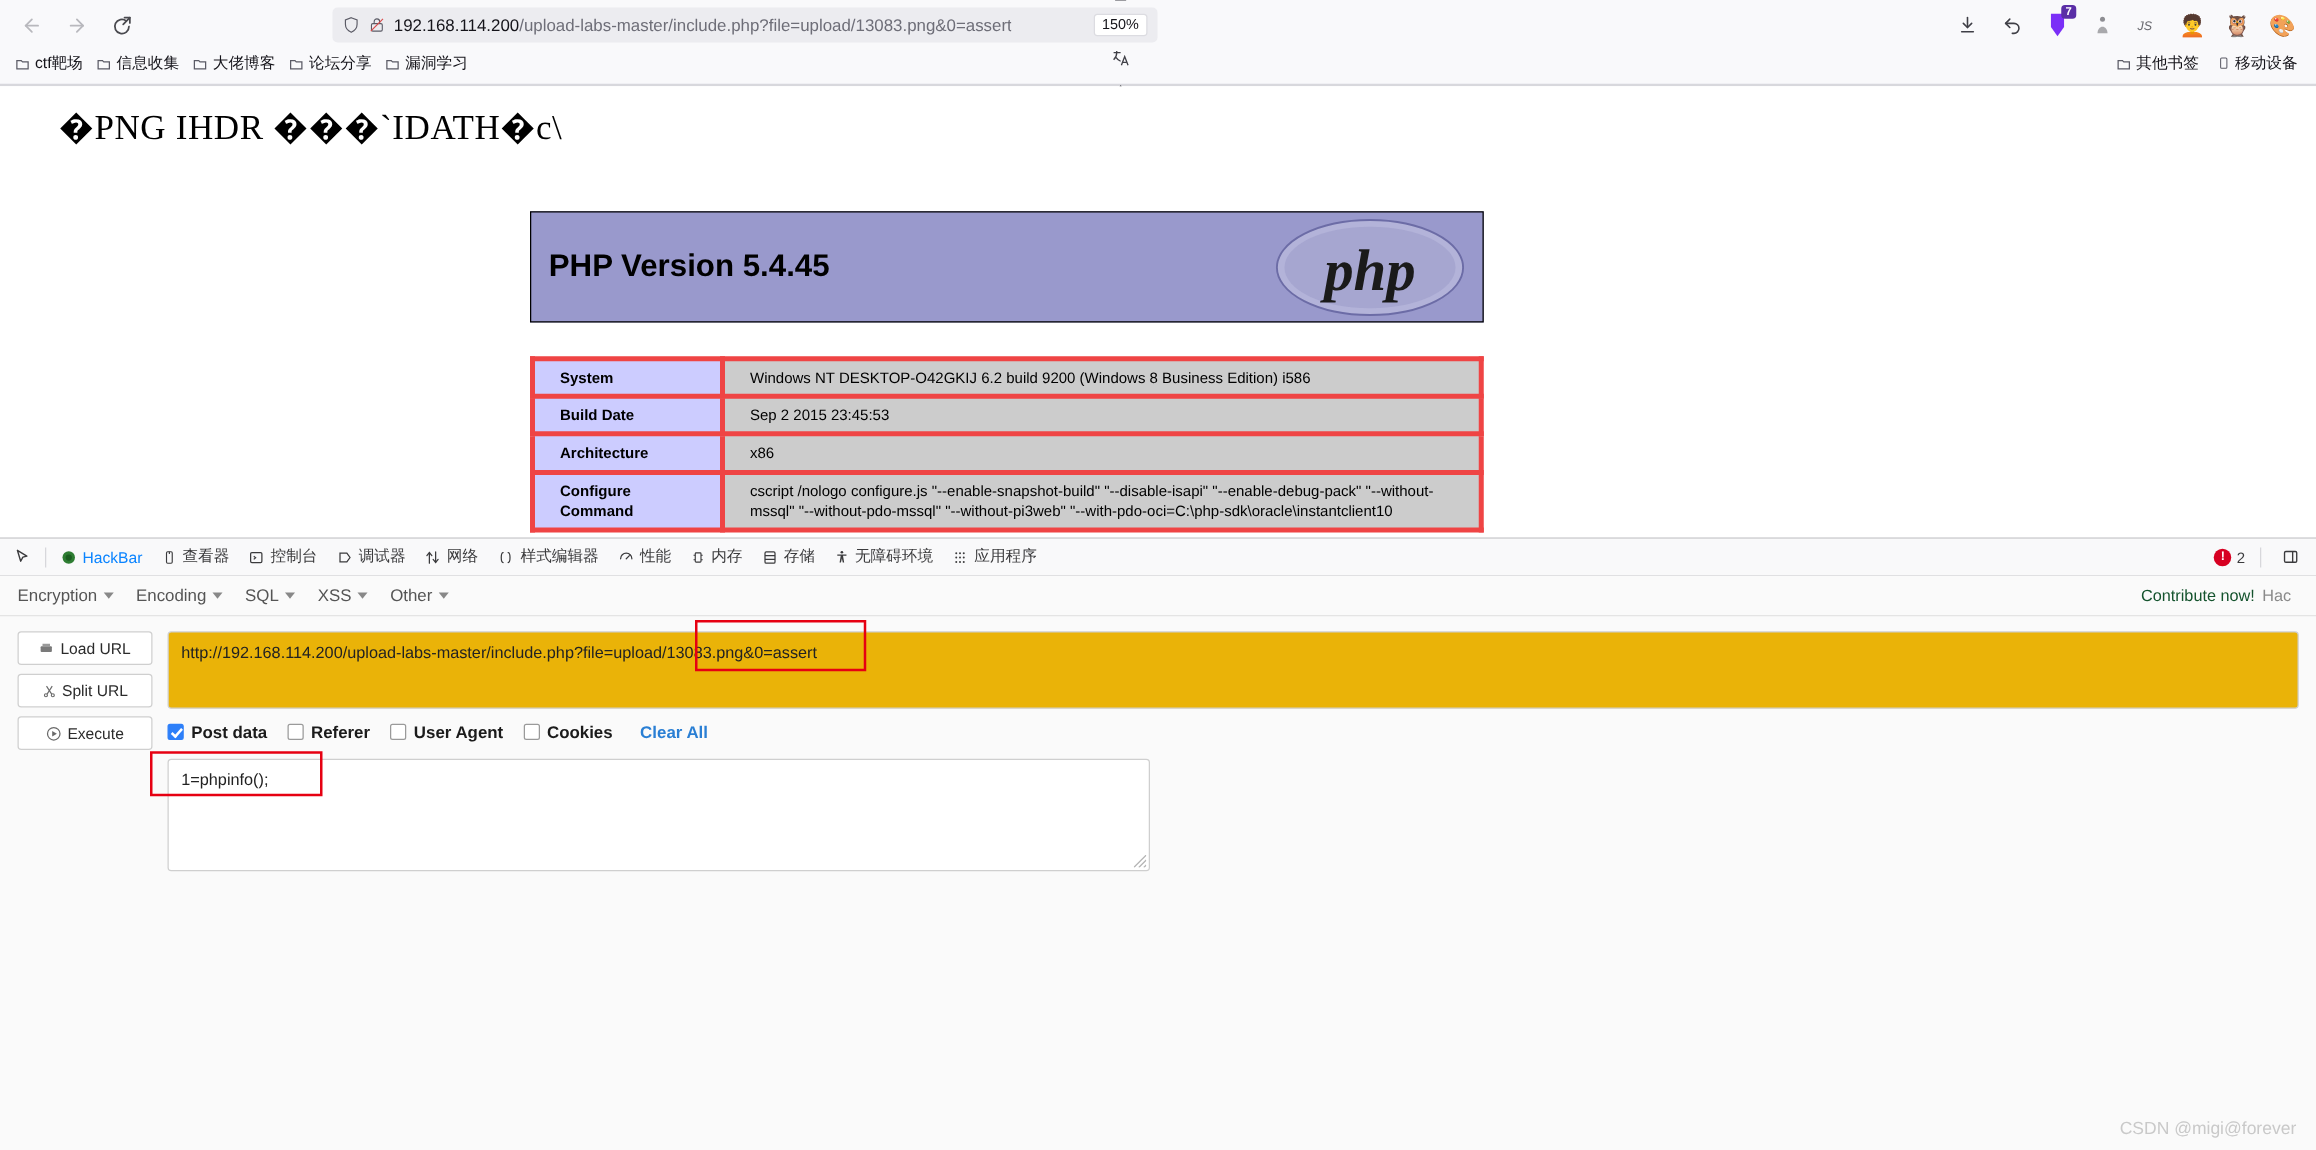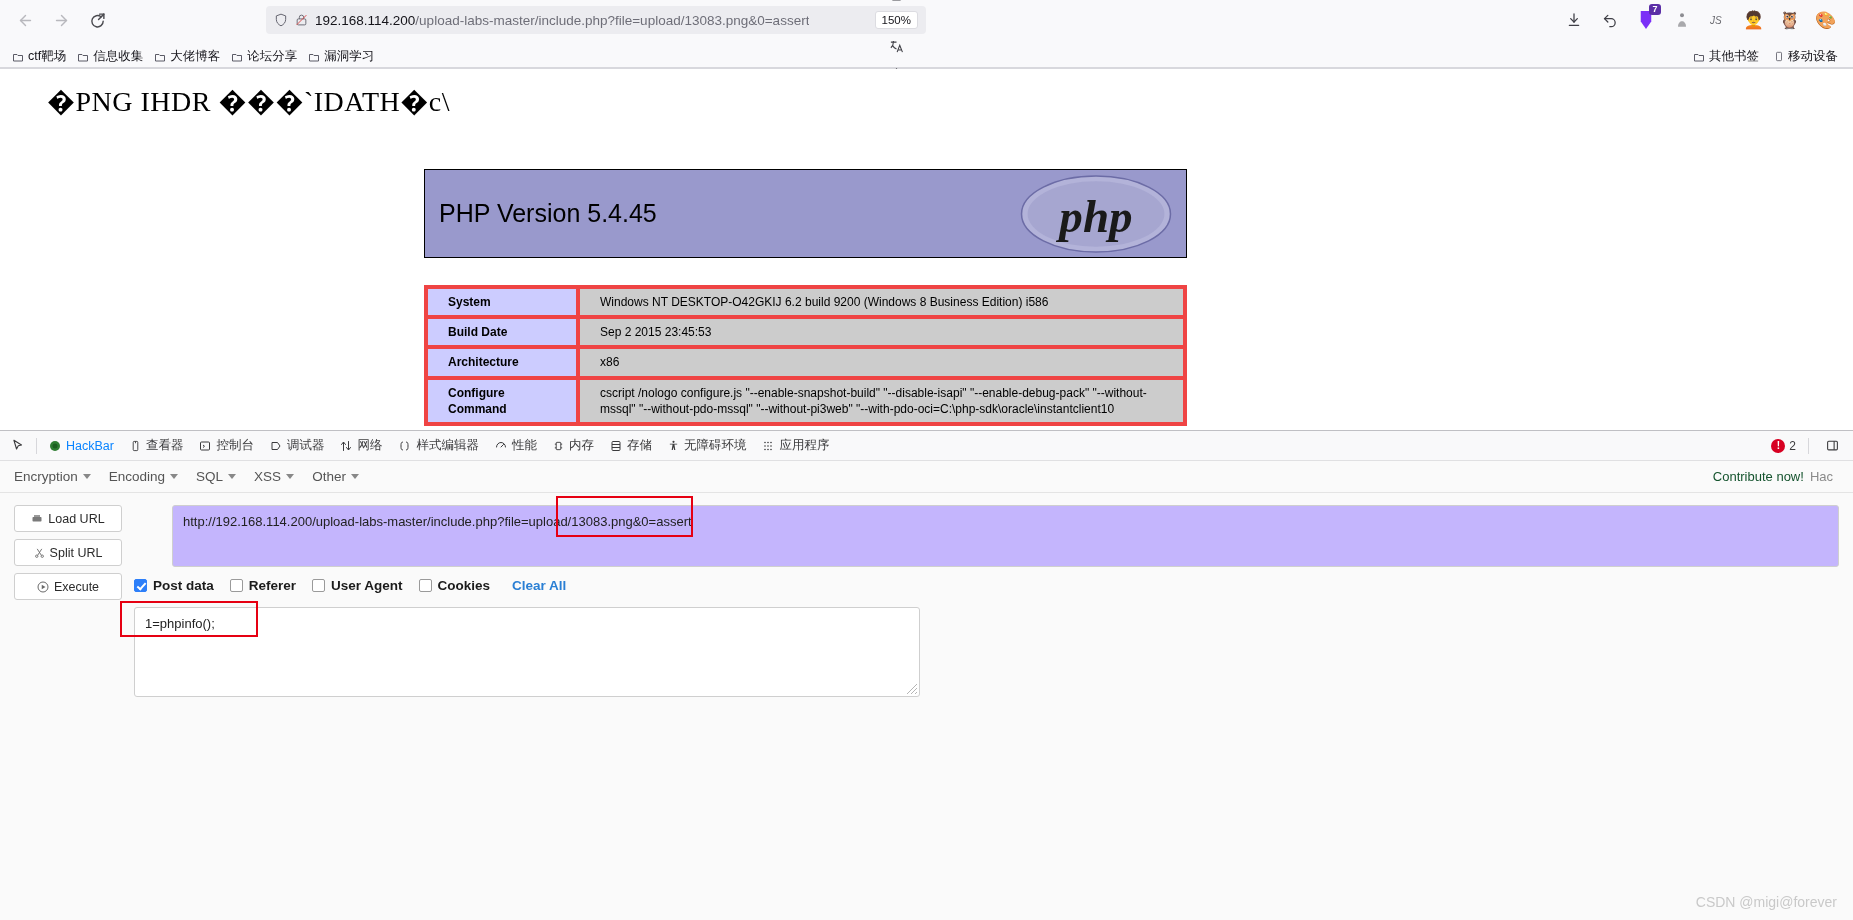--- a/index.html
+++ b/index.html
@@ -44,21 +44,21 @@
   .ext-icon { width: 26px; height: 26px; display: flex; align-items: center; justify-content: center; position: relative; }
   .badge-count {
     position: absolute; top: -3px; right: -2px; background: #5a2ea6; color: #fff;
     font-size: 9px; line-height: 11px; min-width: 12px; text-align: center;
     border-radius: 3px; padding: 0 2px; font-weight: bold;
   }
   .emoji-ic { font-size: 17px; line-height: 1; }
 
   
   #bookmarks-bar {
-    height: 28px; display: flex; align-items: flex-end; padding: 0 8px;
+    height: 28px; display: flex; align-items: flex-start; padding: 0 8px;
     font-size: 12.5px; color: #15141a; background: #f9f9fb;
     border-bottom: 1px solid #d8d8dd;
   }
   .bm { display: flex; align-items: center; gap: 4px; padding: 2px 7px 2px 4px; border-radius: 3px; white-space: nowrap; }
   .bm-ic { color: #5b5b66; display: inline-flex; }
   #bookmarks-right { display: flex; align-items: center; gap: 4px; margin-left: auto; }
 
   
   #page-content { position: relative; height: 382px; background: #fff; overflow: hidden; }
   #png-garbage {
@@ -69,21 +69,21 @@
 
   #phpinfo-wrap { position: absolute; left: 424px; top: 100px; width: 763px; }
 
   #php-banner {
     background: #9999cc; border: 1px solid #000; height: 89px;
     display: flex; align-items: center; justify-content: space-between;
     padding: 0 14px; position: relative;
   }
   #php-version-title {
     font-family: "Liberation Sans", sans-serif;
-    font-size: 25px; font-weight: normal; color: #000;
+    font-size: 25px; font-weight: bold; color: #000;
   }
   #php-logo { width: 152px; height: 80px; }
 
   #phpinfo-table { width: 100%; border-collapse: collapse; margin-top: 27px; table-layout: fixed; }
   #phpinfo-table td { border: 4px solid #ef4444; padding: 5px 20px; font-size: 12px; vertical-align: top; line-height: 1.35; }
   #phpinfo-table td.k { background: #ccccff; width: 152px; font-weight: bold; color: #000; }
   #phpinfo-table td.v { background: #cccccc; color: #000; word-break: break-word; }
 
   
   #devtools {
@@ -126,23 +126,23 @@
   #hb-buttons { display: flex; flex-direction: column; gap: 7px; width: 108px; flex: 0 0 108px; }
   .hb-btn {
     height: 27px; border: 1px solid #cfcfcf; border-radius: 3px; background: #fff;
     display: flex; align-items: center; justify-content: center; gap: 5px;
     font-size: 12.5px; color: #2b2b2b;
   }
   .hb-btn .bi { display: inline-flex; }
 
   #hb-right { flex: 1; }
   #hb-url-box {
-    border: 1px solid #cfcfcf; border-radius: 3px; background: #c4b5fd;
+    border: 1px solid #cfcfcf; border-radius: 3px; background: #eab308;
     height: 62px; padding: 8px 10px; font-size: 13px; color: #222;
-    font-family: "Liberation Sans", sans-serif; overflow: hidden; margin-left: 38px;
+    font-family: "Liberation Sans", sans-serif; overflow: hidden;
   }
   #hb-checks { display: flex; align-items: center; gap: 16px; margin-top: 11px; font-size: 13.5px; color: #1b1b1b; font-weight: bold; }
   .chk { display: flex; align-items: center; gap: 6px; }
   .box { width: 13px; height: 13px; border: 1px solid #9a9a9a; border-radius: 2px; background: #fff; display: inline-block; }
   .box.on {
     background: #2d7ff9; border-color: #2d7ff9; position: relative;
   }
   .box.on::after {
     content: ""; position: absolute; left: 4px; top: 1px; width: 3px; height: 7px;
     border: solid #fff; border-width: 0 2px 2px 0; transform: rotate(42deg);

